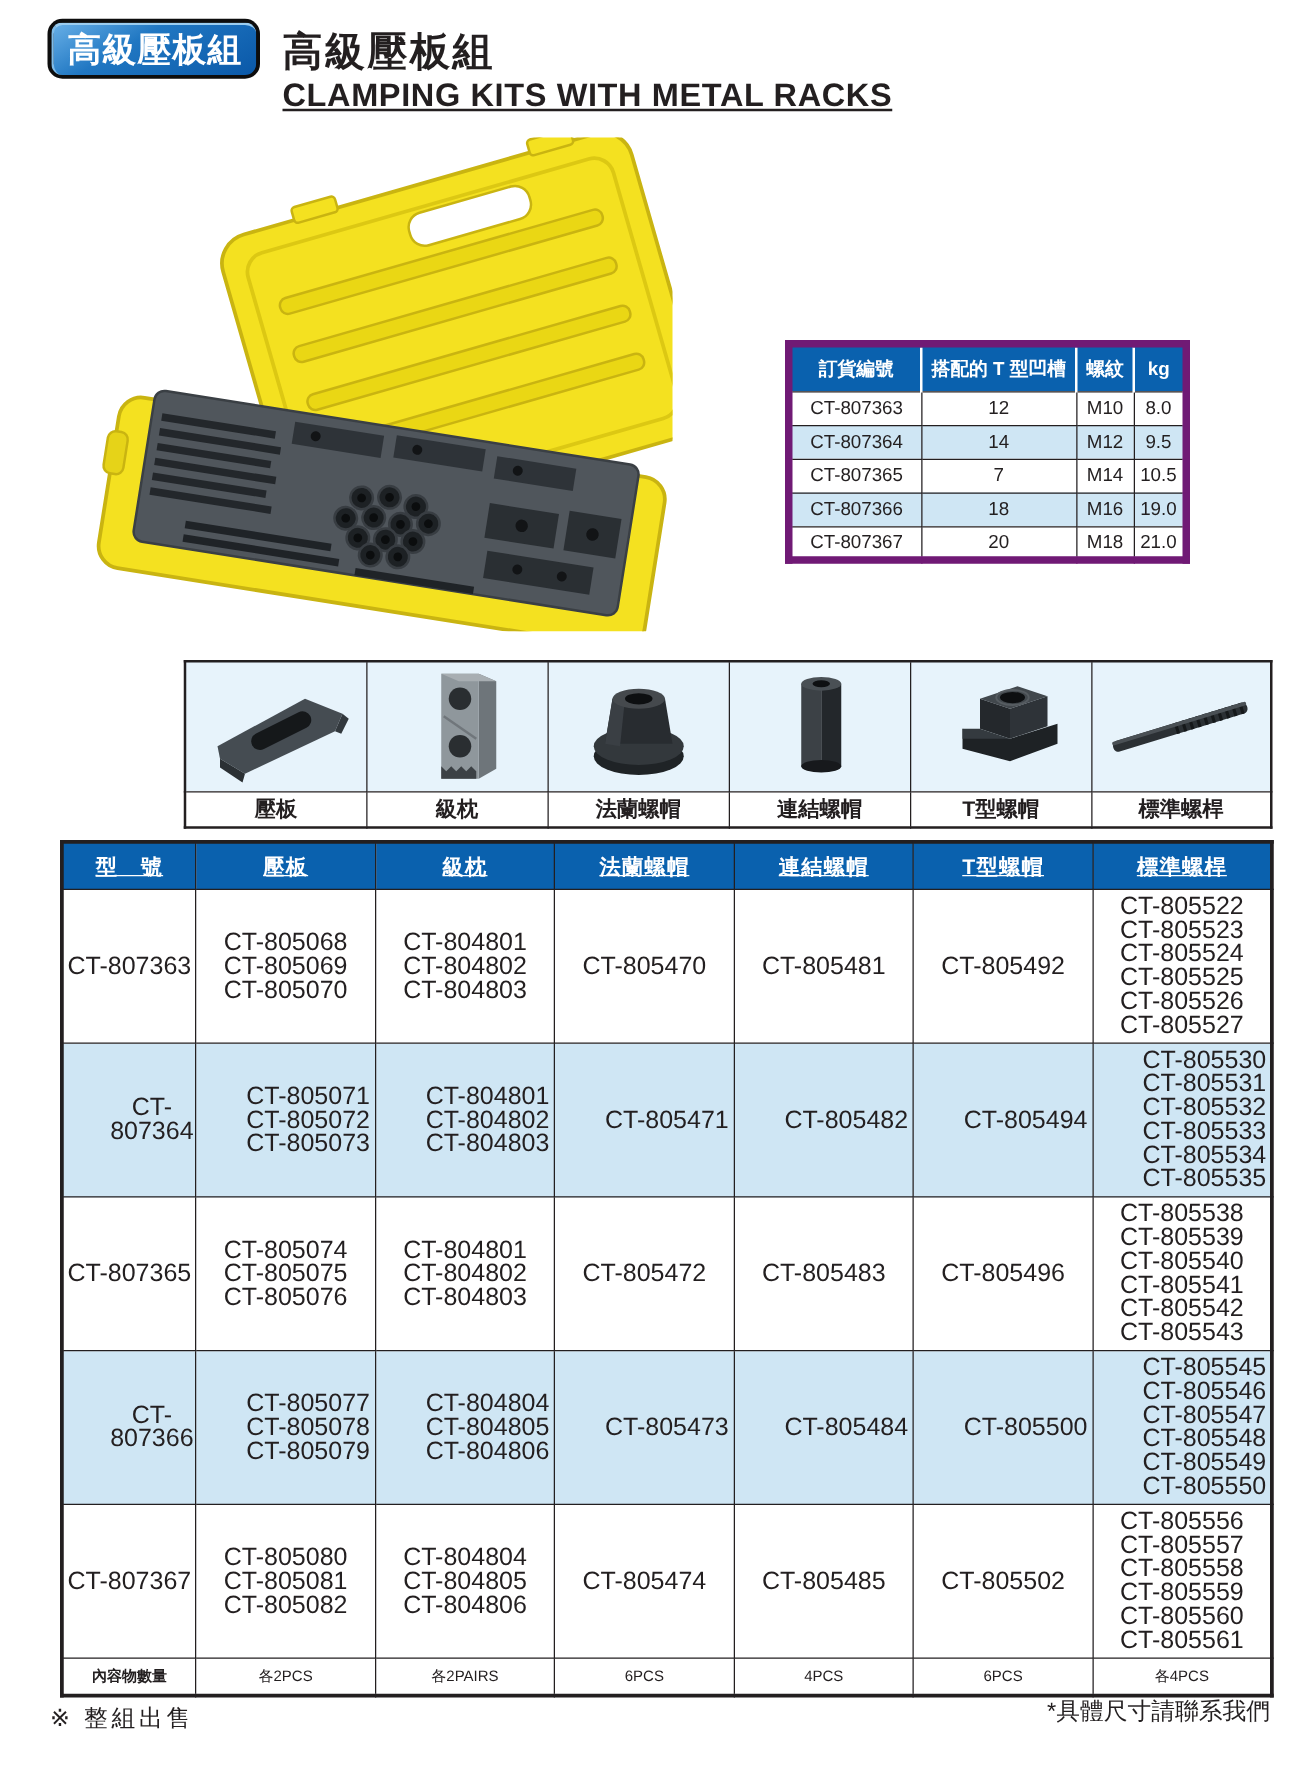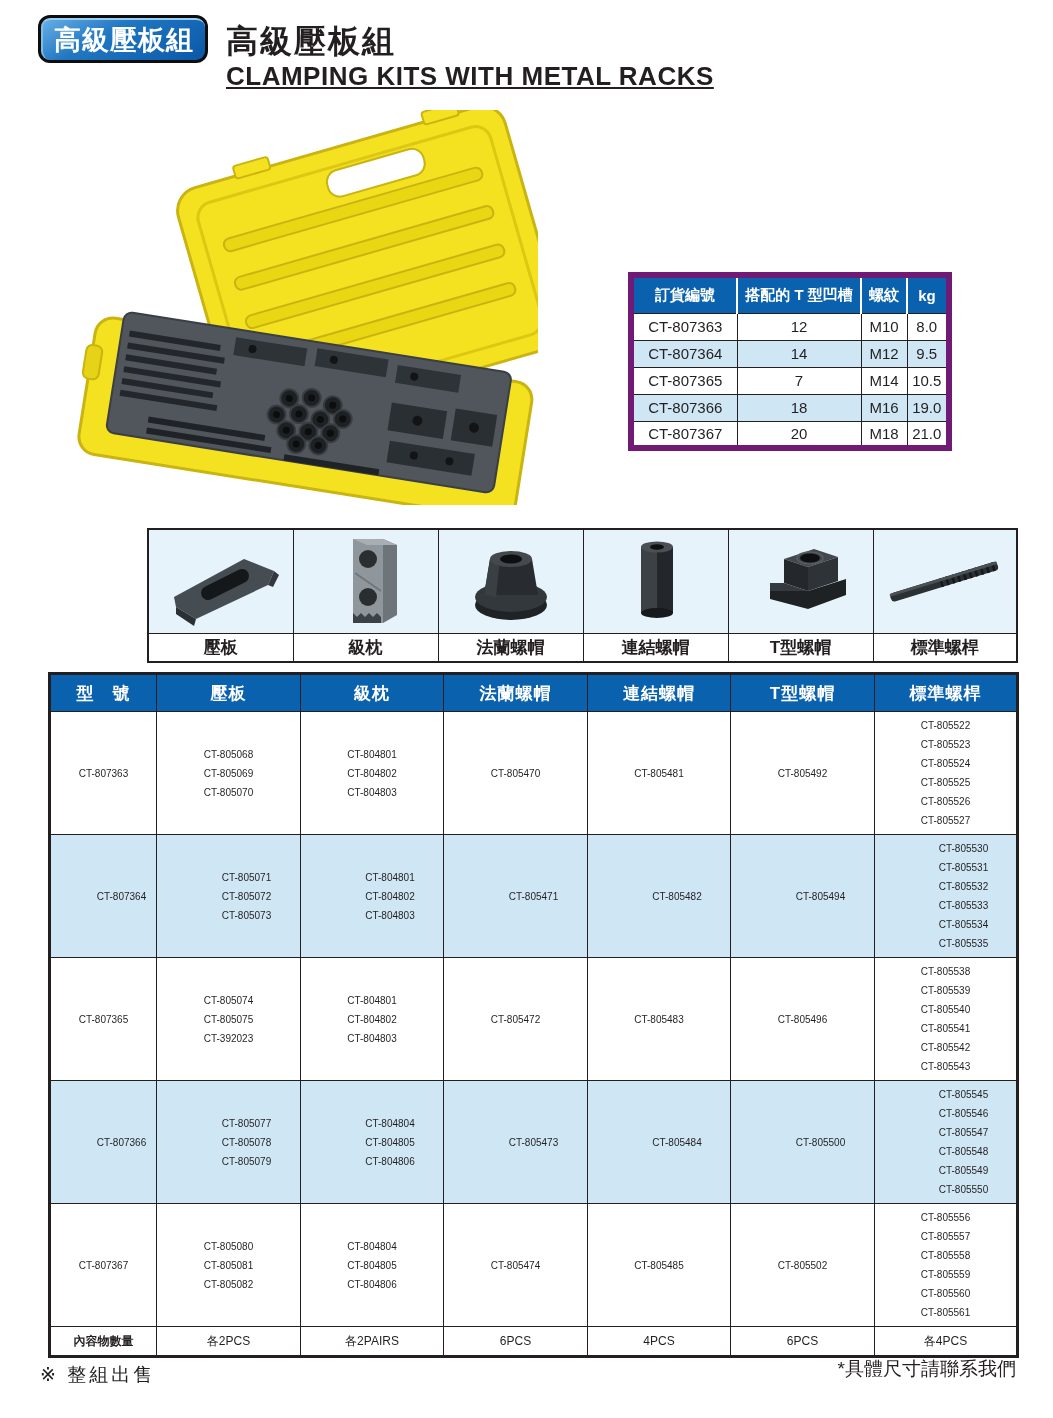--- a/index.html
+++ b/index.html
@@ -42,24 +42,24 @@
   
   .photos { position:absolute; left:147px; top:528px; border:2px solid #231f20; }
   .photos td { border:1px solid #231f20; text-align:center; vertical-align:middle; }
   .photos .img-cell { height:104px; background:#e7f3fb; }
   .photos .lbl-cell { height:29px; font-size:17px; font-weight:bold; background:#fff; }
 
   
   .main { position:absolute; left:48px; top:672px; border:3px solid #231f20; }
   .main th {
     background:#0a61ae; color:#fff; font-size:17px; font-weight:bold;
-    height:38px; border:1px solid #231f20; letter-spacing:1px;
+    height:38px; border:1px solid #231f20; letter-spacing:1px;text-decoration:underline;
   }
   .main td {
-    border:1px solid #231f20; font-size:10px; text-align:center;
+    border:1px solid #231f20; font-size:20px; text-align:center;
     vertical-align:middle; line-height:19px; background:#fff;
   }
   .main tr.data td { height:123px; }
   .main tr.alt td { background:#cfe6f4;padding-left:36px; }
   .main tr.qty td { height:30px; font-size:12px; }
   .main tr.qty td:first-child { font-weight:bold; font-size:12px; }
 
   
   .fn-left { position:absolute; left:40px; top:1362px; font-size:19px; letter-spacing:3px; }
   .fn-right { position:absolute; right:37px; top:1356px; font-size:19px; }
@@ -375,21 +375,21 @@
           <div>CT-805533</div>
           <div>CT-805534</div>
           <div>CT-805535</div>
         </td>
   </tr>
   <tr class="data">
     <td>CT-807365</td>
     <td>
           <div>CT-805074</div>
           <div>CT-805075</div>
-          <div>CT-392023</div>
+          <div>CT-805076</div>
         </td>
     <td>
           <div>CT-804801</div>
           <div>CT-804802</div>
           <div>CT-804803</div>
         </td>
     <td>
           <div>CT-805472</div>
         </td>
     <td>

